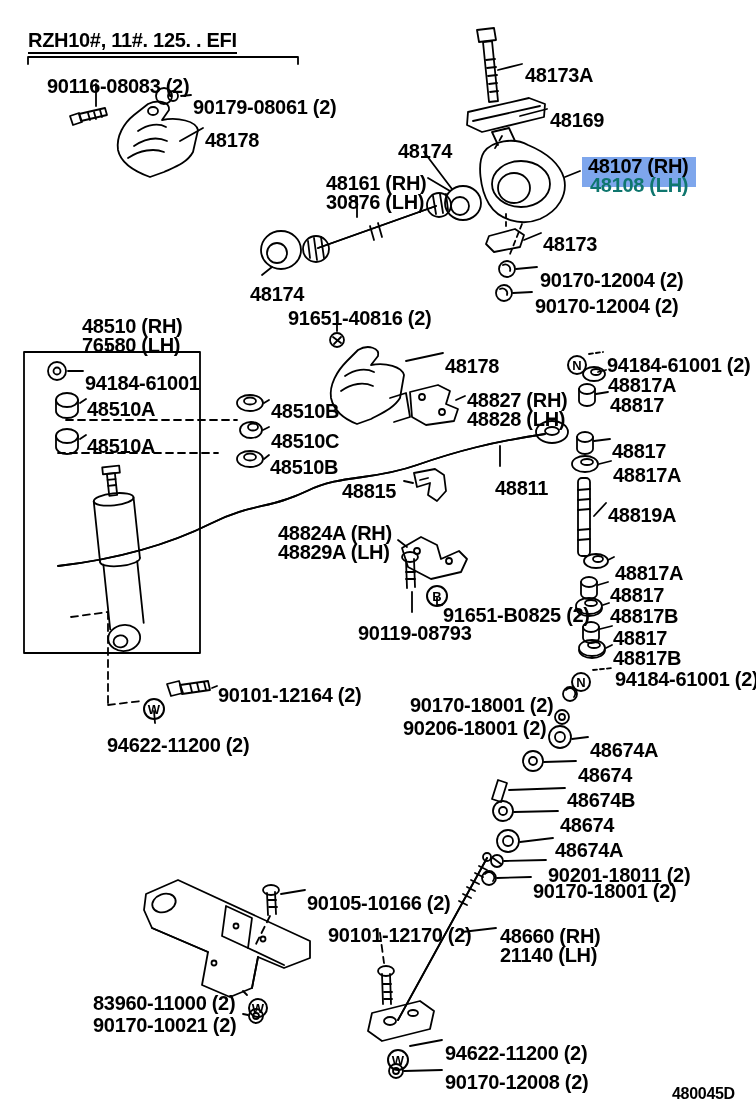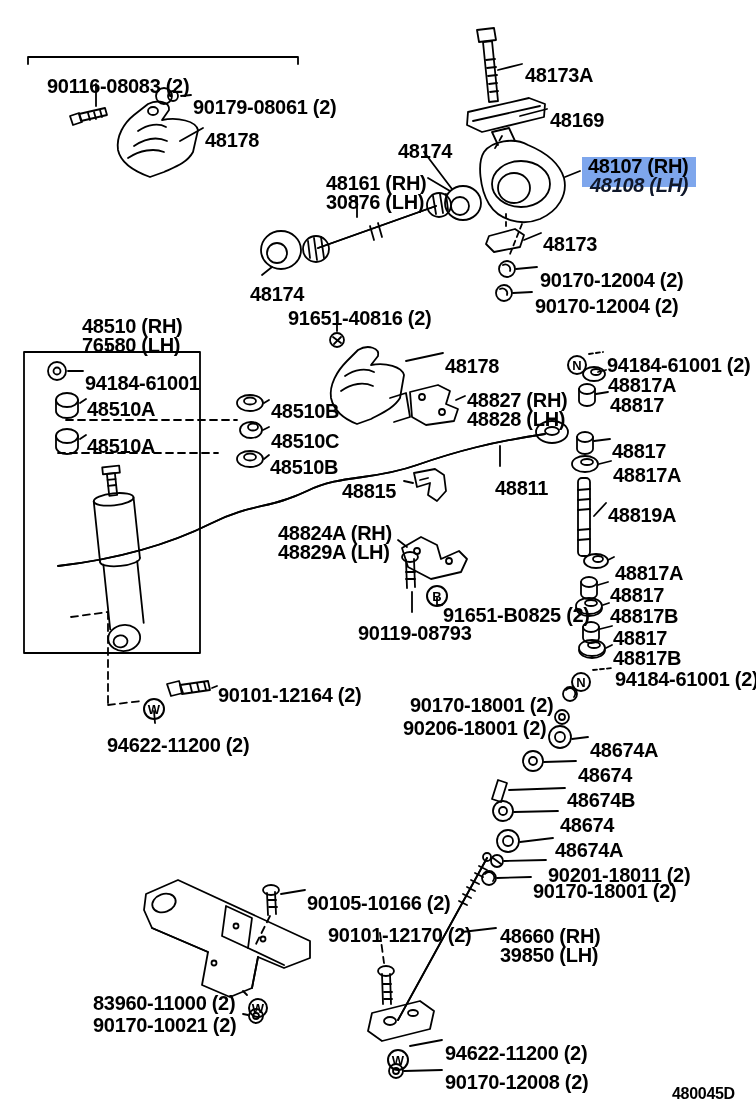--- a/index.html
+++ b/index.html
@@ -335,29 +335,30 @@
     </g>
     <g>
       <circle cx="396" cy="1071" r="7"></circle>
         <circle cx="396" cy="1071" r="3"></circle>
       <line x1="404" y1="1071" x2="442" y2="1070"></line>
     </g>
   </svg>
 
   <div class="hl" style="left: 582px; top: 157px; width: 114px; height: 30px; background: rgb(126, 166, 236);"></div>
 
+  <div class="lbl underline" style="left:28px; top:30px;">RZH10#, 11#. 125. . EFI</div>
 
   <div class="layer">
       <span class="lbl" style="left: 47px; top: 66px;">90116-08083 (2)</span>
       <span class="lbl" style="left: 193px; top: 87px;">90179-08061 (2)</span>
       <span class="lbl" style="left: 205px; top: 120px;">48178</span>
       <span class="lbl" style="left: 525px; top: 55px;">48173A</span>
       <span class="lbl" style="left: 550px; top: 100px;">48169</span>
       <span class="lbl" style="left: 588px; top: 146px;">48107 (RH)</span>
-      <span class="lbl" style="left: 590px; top: 165px; color: #0f172a; font-style: italic;">48108 (LH)</span>
+      <span class="lbl" style="left: 590px; top: 165px; color: #0f766e;">48108 (LH)</span>
       <span class="lbl" style="left: 398px; top: 131px;">48174</span>
       <span class="lbl" style="left: 326px; top: 163px;">48161 (RH)</span>
       <span class="lbl" style="left: 326px; top: 182px;">30876 (LH)</span>
       <span class="lbl" style="left: 543px; top: 224px;">48173</span>
       <span class="lbl" style="left: 540px; top: 260px;">90170-12004 (2)</span>
       <span class="lbl" style="left: 535px; top: 286px;">90170-12004 (2)</span>
       <span class="lbl" style="left: 250px; top: 274px;">48174</span>
       <span class="lbl" style="left: 288px; top: 298px;">91651-40816 (2)</span>
       <span class="lbl" style="left: 82px; top: 306px;">48510 (RH)</span>
       <span class="lbl" style="left: 82px; top: 325px;">76580 (LH)</span>
@@ -395,21 +396,21 @@
       <span class="lbl" style="left: 590px; top: 730px;">48674A</span>
       <span class="lbl" style="left: 578px; top: 755px;">48674</span>
       <span class="lbl" style="left: 567px; top: 780px;">48674B</span>
       <span class="lbl" style="left: 560px; top: 805px;">48674</span>
       <span class="lbl" style="left: 555px; top: 830px;">48674A</span>
       <span class="lbl" style="left: 548px; top: 855px;">90201-18011 (2)</span>
       <span class="lbl" style="left: 533px; top: 871px;">90170-18001 (2)</span>
       <span class="lbl" style="left: 307px; top: 883px;">90105-10166 (2)</span>
       <span class="lbl" style="left: 328px; top: 915px;">90101-12170 (2)</span>
       <span class="lbl" style="left: 500px; top: 916px;">48660 (RH)</span>
-      <span class="lbl" style="left: 500px; top: 935px;">39850 (LH)</span>
+      <span class="lbl" style="left: 500px; top: 935px;">21140 (LH)</span>
       <span class="lbl" style="left: 93px; top: 983px;">83960-11000 (2)</span>
       <span class="lbl" style="left: 93px; top: 1005px;">90170-10021 (2)</span>
       <span class="lbl" style="left: 445px; top: 1033px;">94622-11200 (2)</span>
       <span class="lbl" style="left: 445px; top: 1062px;">90170-12008 (2)</span>
       <span class="circ" style="left: 567px; top: 345px; width: 16px; height: 16px;">N</span>
       <span class="circ" style="left: 426px; top: 575px; width: 18px; height: 18px;">B</span>
       <span class="circ" style="left: 143px; top: 688px; width: 18px; height: 18px;">W</span>
       <span class="circ" style="left: 571px; top: 662px; width: 16px; height: 16px;">N</span>
       <span class="circ" style="left: 248px; top: 988px; width: 16px; height: 16px;">W</span>
       <span class="circ" style="left: 387px; top: 1039px; width: 18px; height: 18px;">W</span>

